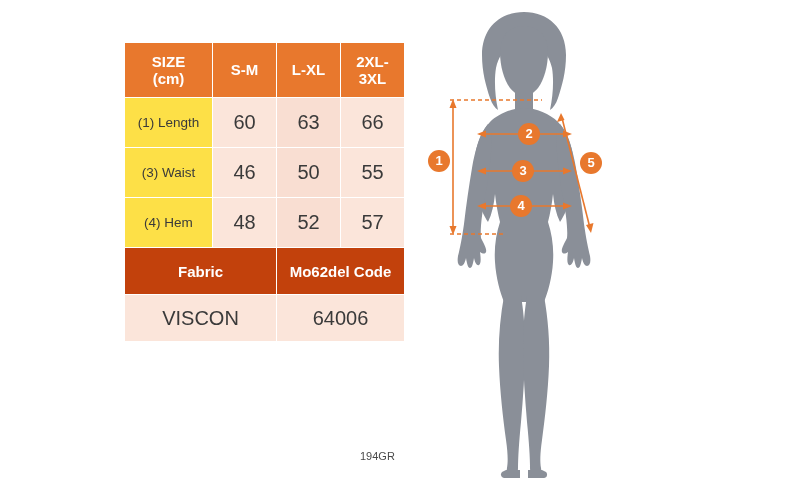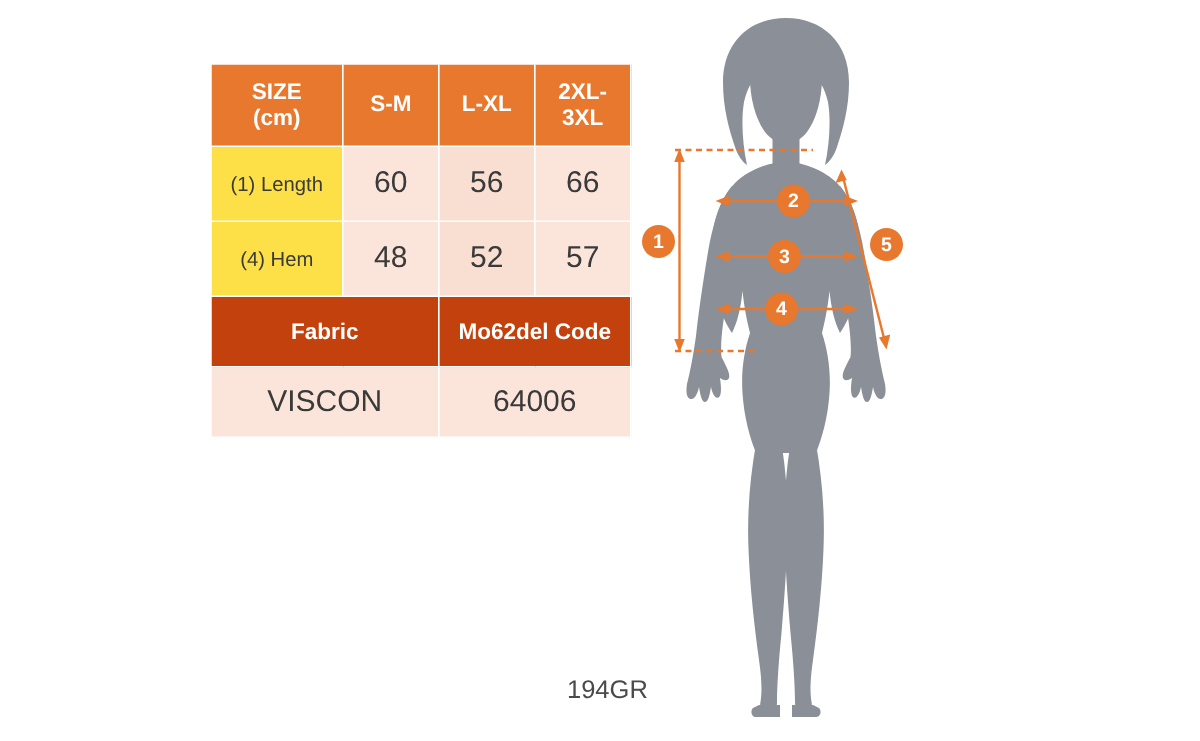--- a/index.html
+++ b/index.html
@@ -11,21 +11,21 @@
     width: 800px;
     height: 494px;
     position: relative;
     font-family: "Liberation Sans", sans-serif;
     overflow: hidden;
   }
 
   
   #size-table {
     position: absolute;
-    left: 140px;
+    left: 124px;
     top: 42px;
     width: 280px;
     border-collapse: collapse;
     table-layout: fixed;
   }
   #size-table td {
     border: 1px solid #ffffff;
     text-align: center;
     vertical-align: middle;
     color: #3a3a3a;
@@ -59,23 +59,23 @@
     font-size: 15px;
     height: 44px;
   }
   .fabric-val {
     background: #fbe5da;
     font-size: 20px;
     height: 44px;
   }
   #fabric-footnote {
     position: absolute;
-    left: 378px;
+    left: 360px;
     top: 450px;
-    font-size: 17px;
+    font-size: 11px;
     color: #4a4a4a;
   }
 
   
   #figure-area {
     position: absolute;
     left: 420px;
     top: 0;
     width: 380px;
     height: 494px;
@@ -126,25 +126,31 @@
       <td class="hdr-cell">L-XL</td>
       <td class="hdr-cell">
         <div>2XL-</div>
         <div>3XL</div>
       </td>
     </tr>
 
     <tr>
       <td class="row-label">(1) Length</td>
       <td class="val-cell">60</td>
-      <td class="val-cell alt">56</td>
+      <td class="val-cell alt">63</td>
       <td class="val-cell">66</td>
     </tr>
 
 
+    <tr>
+      <td class="row-label">(3) Waist</td>
+      <td class="val-cell">46</td>
+      <td class="val-cell alt">50</td>
+      <td class="val-cell">55</td>
+    </tr>
 
     <tr>
       <td class="row-label">(4) Hem</td>
       <td class="val-cell">48</td>
       <td class="val-cell alt">52</td>
       <td class="val-cell">57</td>
     </tr>
 
 
     <tr>

